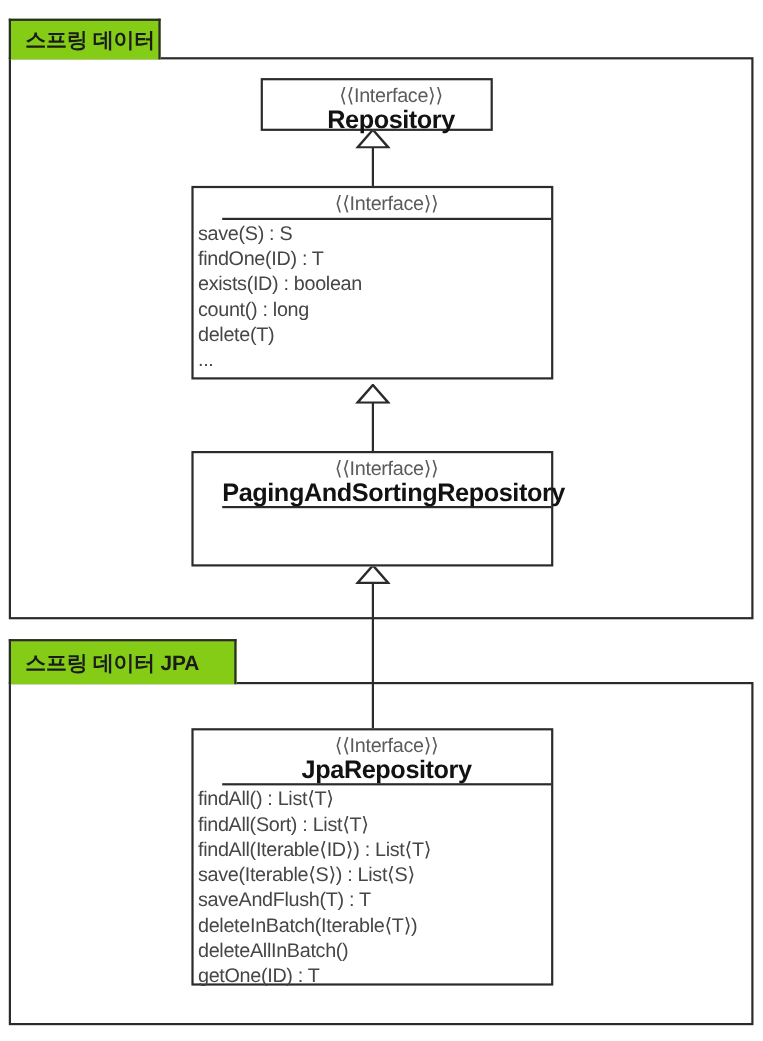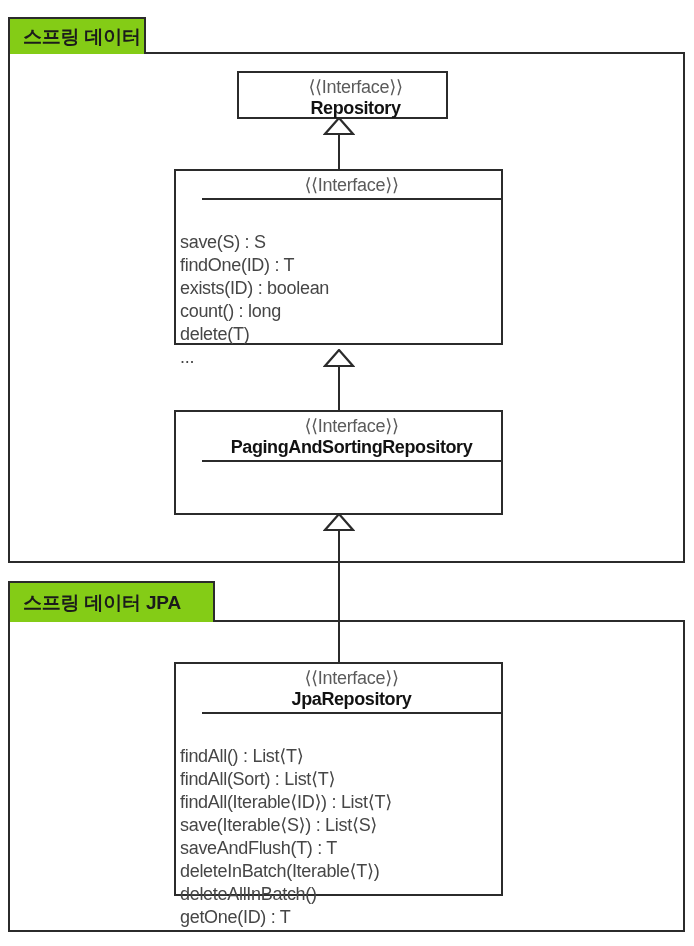--- a/index.html
+++ b/index.html
@@ -71,29 +71,28 @@
   .classbox.no-members .class-header {
     border-bottom: none;
   }
   .stereotype {
     font-size: 18px;
     line-height: 22px;
     color: #5b5b5b;
     letter-spacing: -0.3px;
   }
   .class-name {
-    font-size: 18px;
+    font-size: 23px;
     line-height: 21px;
     font-weight: bold;
     color: #121212;
     letter-spacing: -0.4px;
   }
   .class-members {
     padding: 1px 0 3px 4px;
-    margin-top: 30px;
   }
   .member {
     font-size: 18px;
     line-height: 23px;
     color: #464646;
     letter-spacing: -0.3px;
     white-space: nowrap;
   }
 
   

